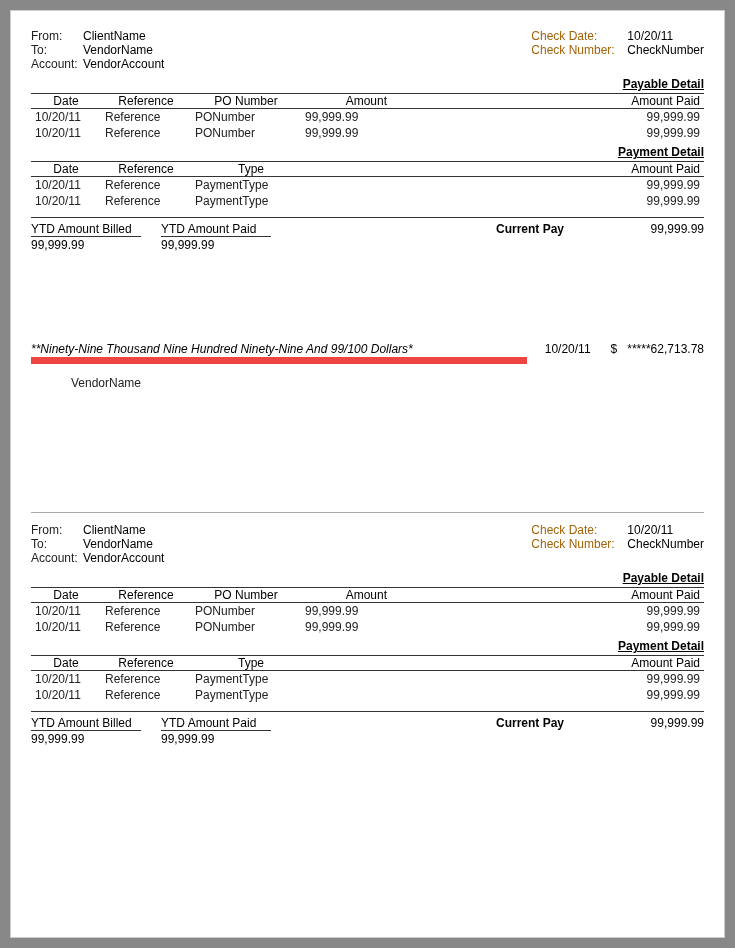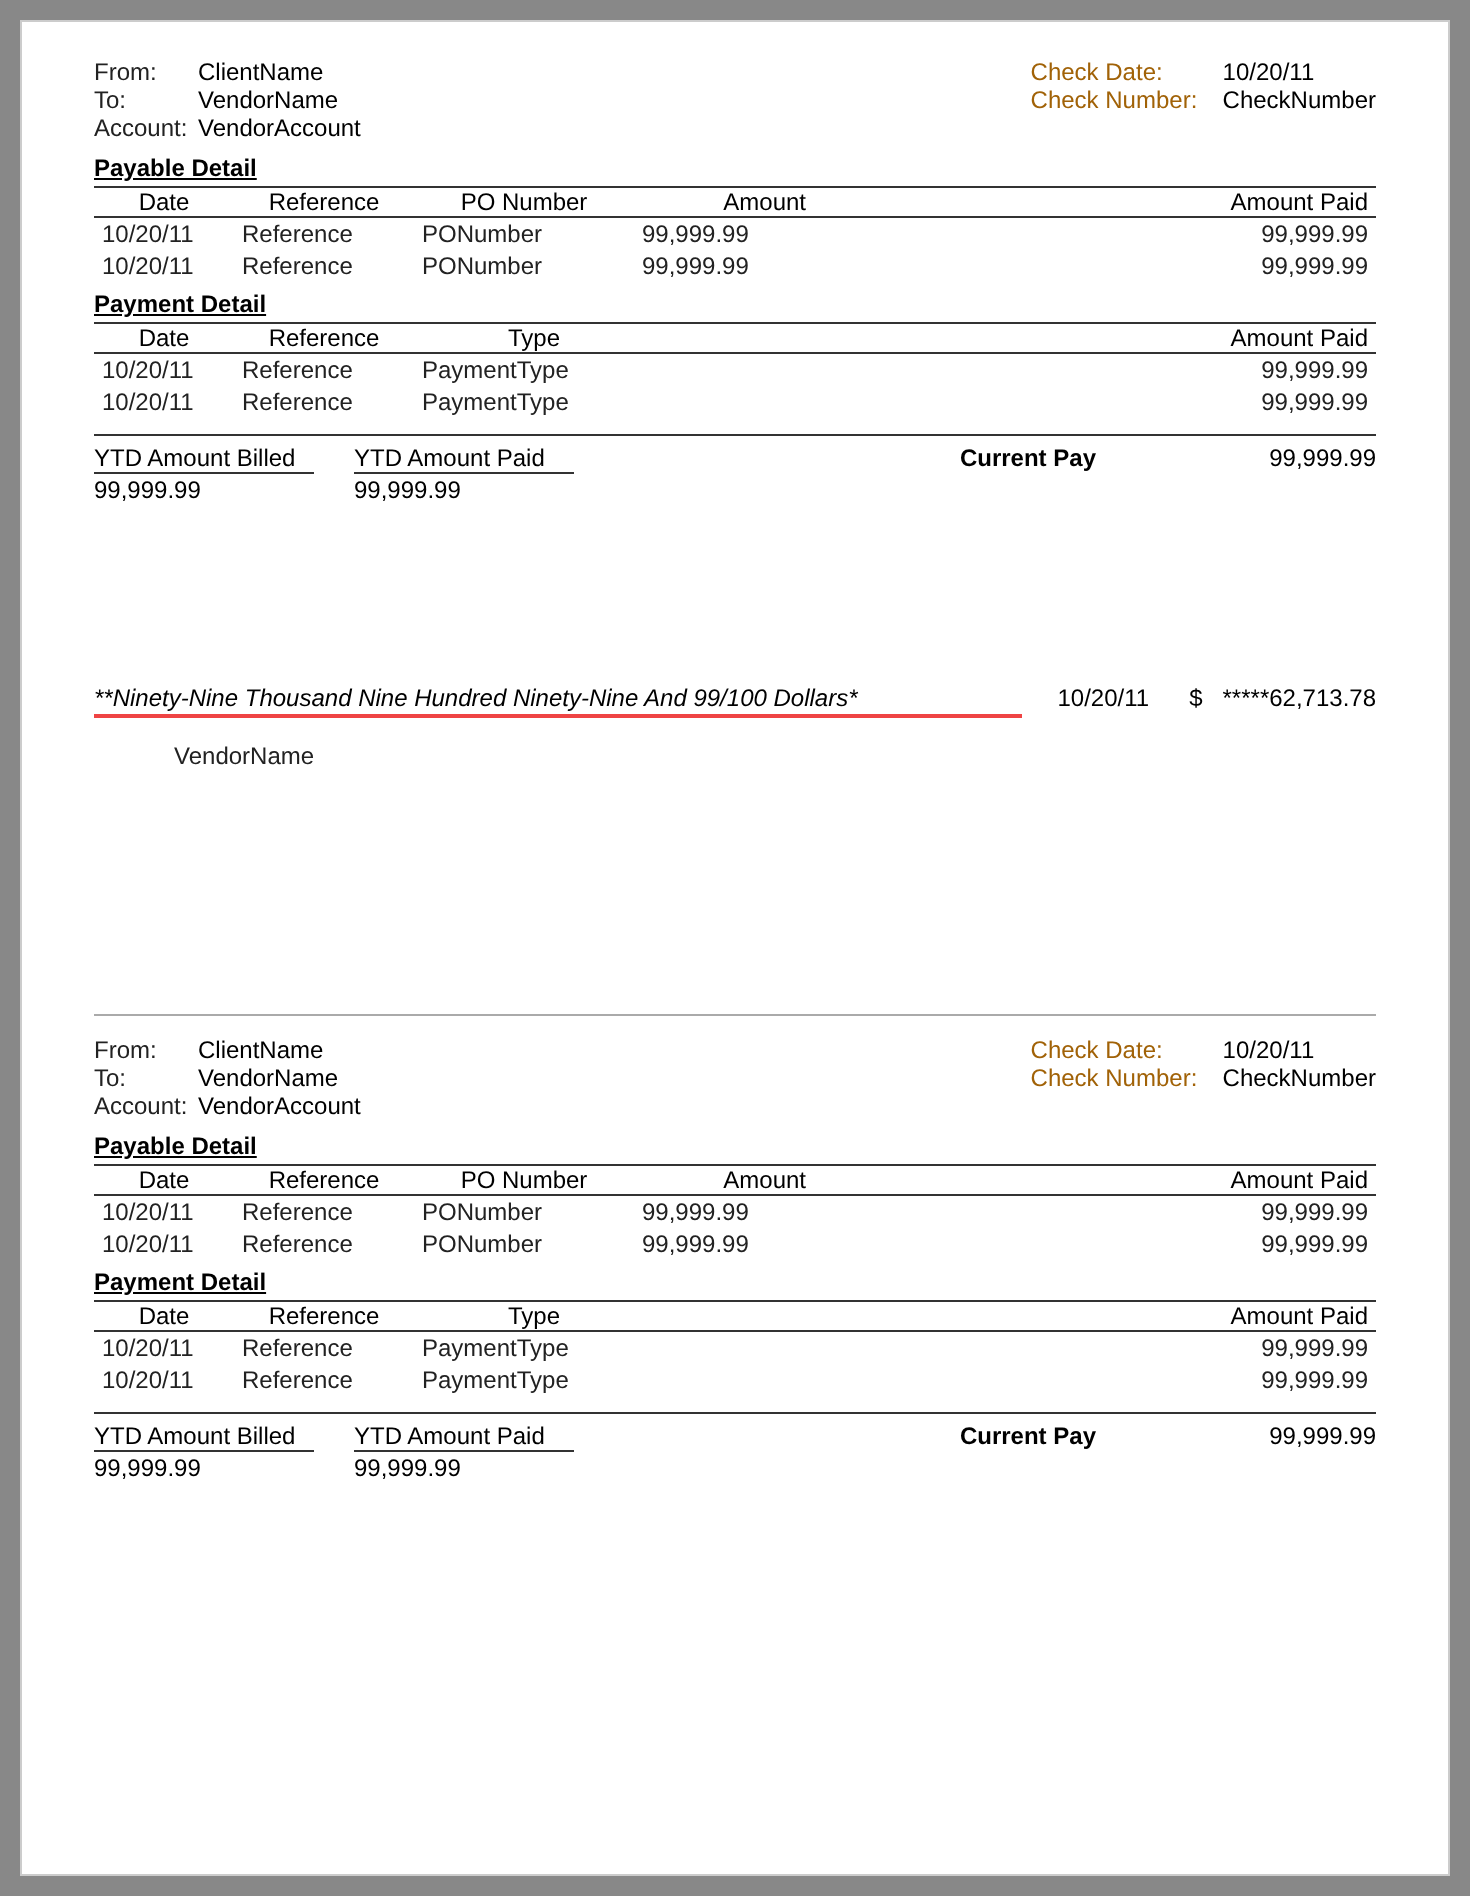--- a/index.html
+++ b/index.html
@@ -11,21 +11,21 @@
       min-height: 100vh;
       padding: 10px;
       font-family: Arial, sans-serif;
       font-size: 12px;
     }
     .page {
       background: #fff;
       width: 715px;
       min-height: 928px;
       border: 1px solid #ccc;
-      padding: 18px 36px;
+      padding: 18px 20px;
       position: relative;
     }
     .section {
       margin-bottom: 0;
     }
     .header-block {
       display: flex;
       justify-content: space-between;
       margin-bottom: 6px;
     }
@@ -42,21 +42,21 @@
     }
     .header-right .row {
       display: flex;
       gap: 6px;
     }
     .header-right .label {
       min-width: 90px;
       color: #a16207;
     }
     .section-title {
-      text-align: left;
+      text-align: right;
       font-weight: bold;
       text-decoration: underline;
       margin: 4px 0 2px 0;
       font-size: 12px;
     }
     table {
       width: 100%;
       border-collapse: collapse;
       font-size: 12px;
     }
@@ -109,21 +109,21 @@
       padding: 0;
     }
     .check-line {
       display: flex;
       align-items: baseline;
       margin: 4px 0;
       gap: 10px;
     }
     .check-amount-text {
       font-style: italic;
-      border-bottom: 2px solid #ef4444;
+      border-bottom: 7px solid #ef4444;
       flex: 1;
       padding-bottom: 1px;
     }
     .check-date-val {
       margin-left: 8px;
     }
     .check-dollar {
       margin-left: 10px;
     }
     .check-dollar-val {

